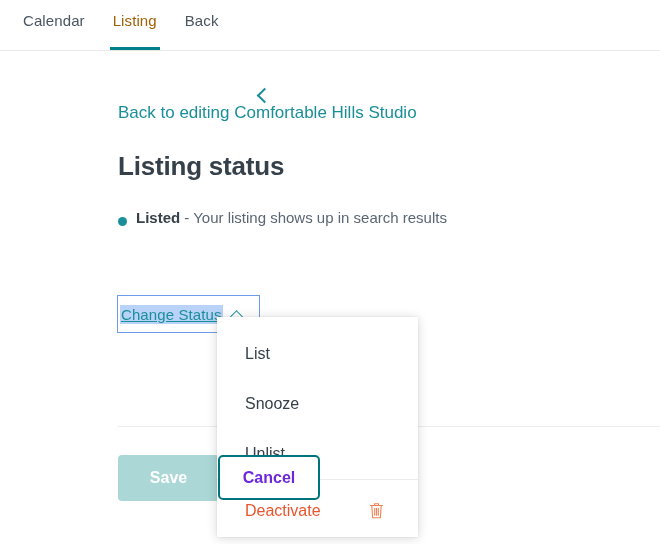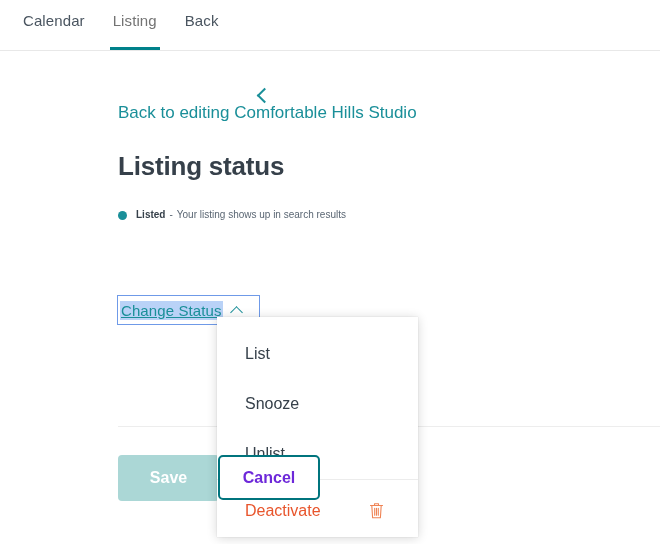--- a/index.html
+++ b/index.html
@@ -39,21 +39,21 @@
     font-size: 15px;
     color: #4a5560;
     padding: 12px 14px 0 14px;
     height: 100%;
     box-sizing: border-box;
     cursor: pointer;
     white-space: nowrap;
     letter-spacing: 0.1px;
   }
   .nav-tab.active {
-    color: #737373;
+    color: #a16207;
   }
   .nav-tab.active::after {
     content: "";
     position: absolute;
     left: 11px;
     right: 11px;
     bottom: 0px;
     height: 3px;
     background: #00818a;
   }
@@ -106,21 +106,21 @@
     font-size: 26px;
     font-weight: bold;
     color: #36404a;
     letter-spacing: -0.2px;
   }
 
   #status-row {
     position: absolute;
     left: 118px;
     top: 158px;
-    font-size: 10px;
+    font-size: 15px;
     display: flex;
     align-items: flex-end;
     white-space: nowrap;
   }
   #status-row .dot {
     width: 9px;
     height: 9px;
     border-radius: 50%;
     background: #1a8f99;
     margin-right: 9px;
@@ -137,21 +137,21 @@
   }
   #status-row .status-desc {
     color: #5a6673;
   }
 
   
   #change-status-btn {
     position: absolute;
     left: 117px;
     top: 244px;
-    height: 30px;
+    height: 38px;
     box-sizing: border-box;
     border: 1px solid #6f9ae8;
     background: transparent;
     padding: 0 16px 0 2px;
     display: flex;
     align-items: center;
     cursor: pointer;
     font-size: 15px;
   }
   #change-status-btn .cs-text {

